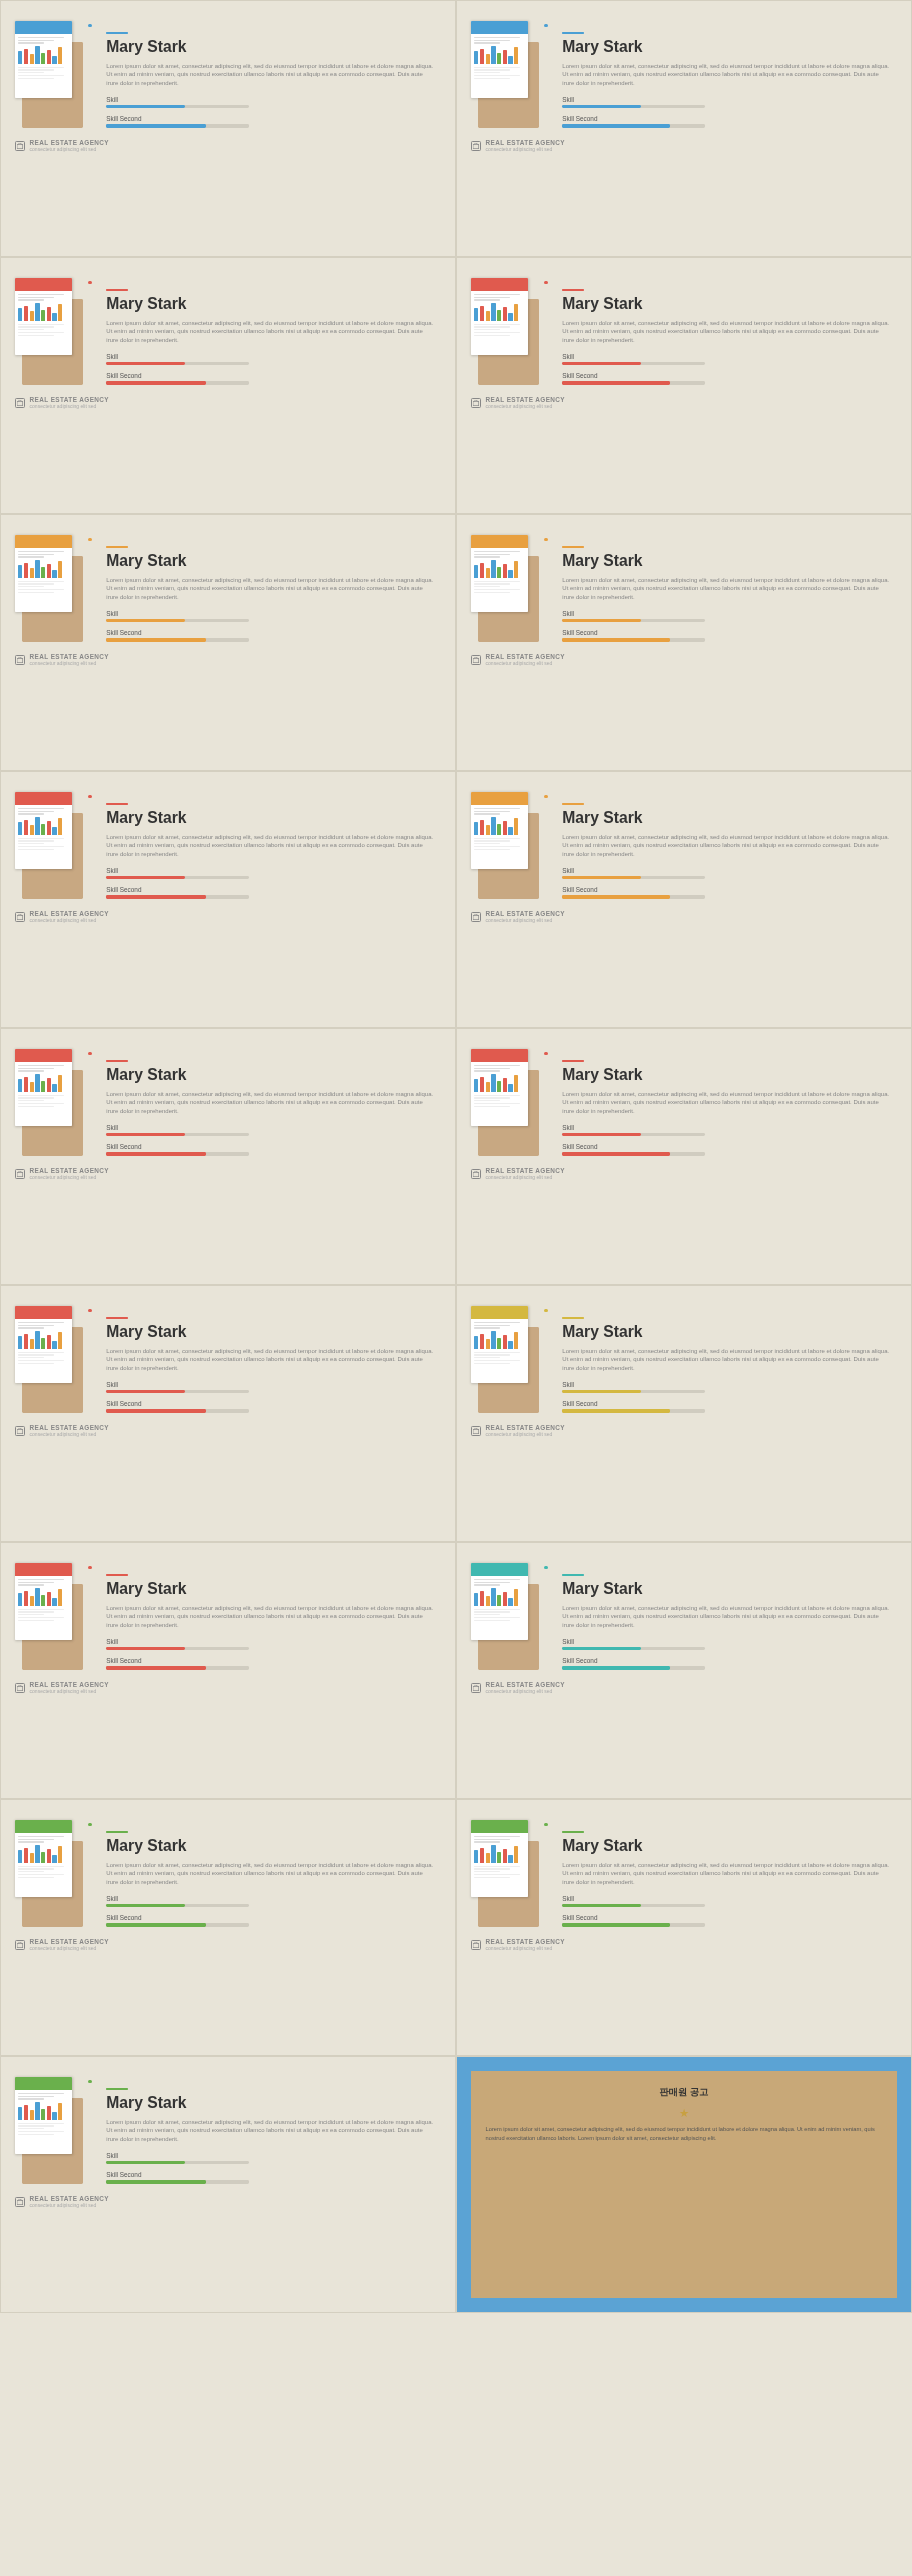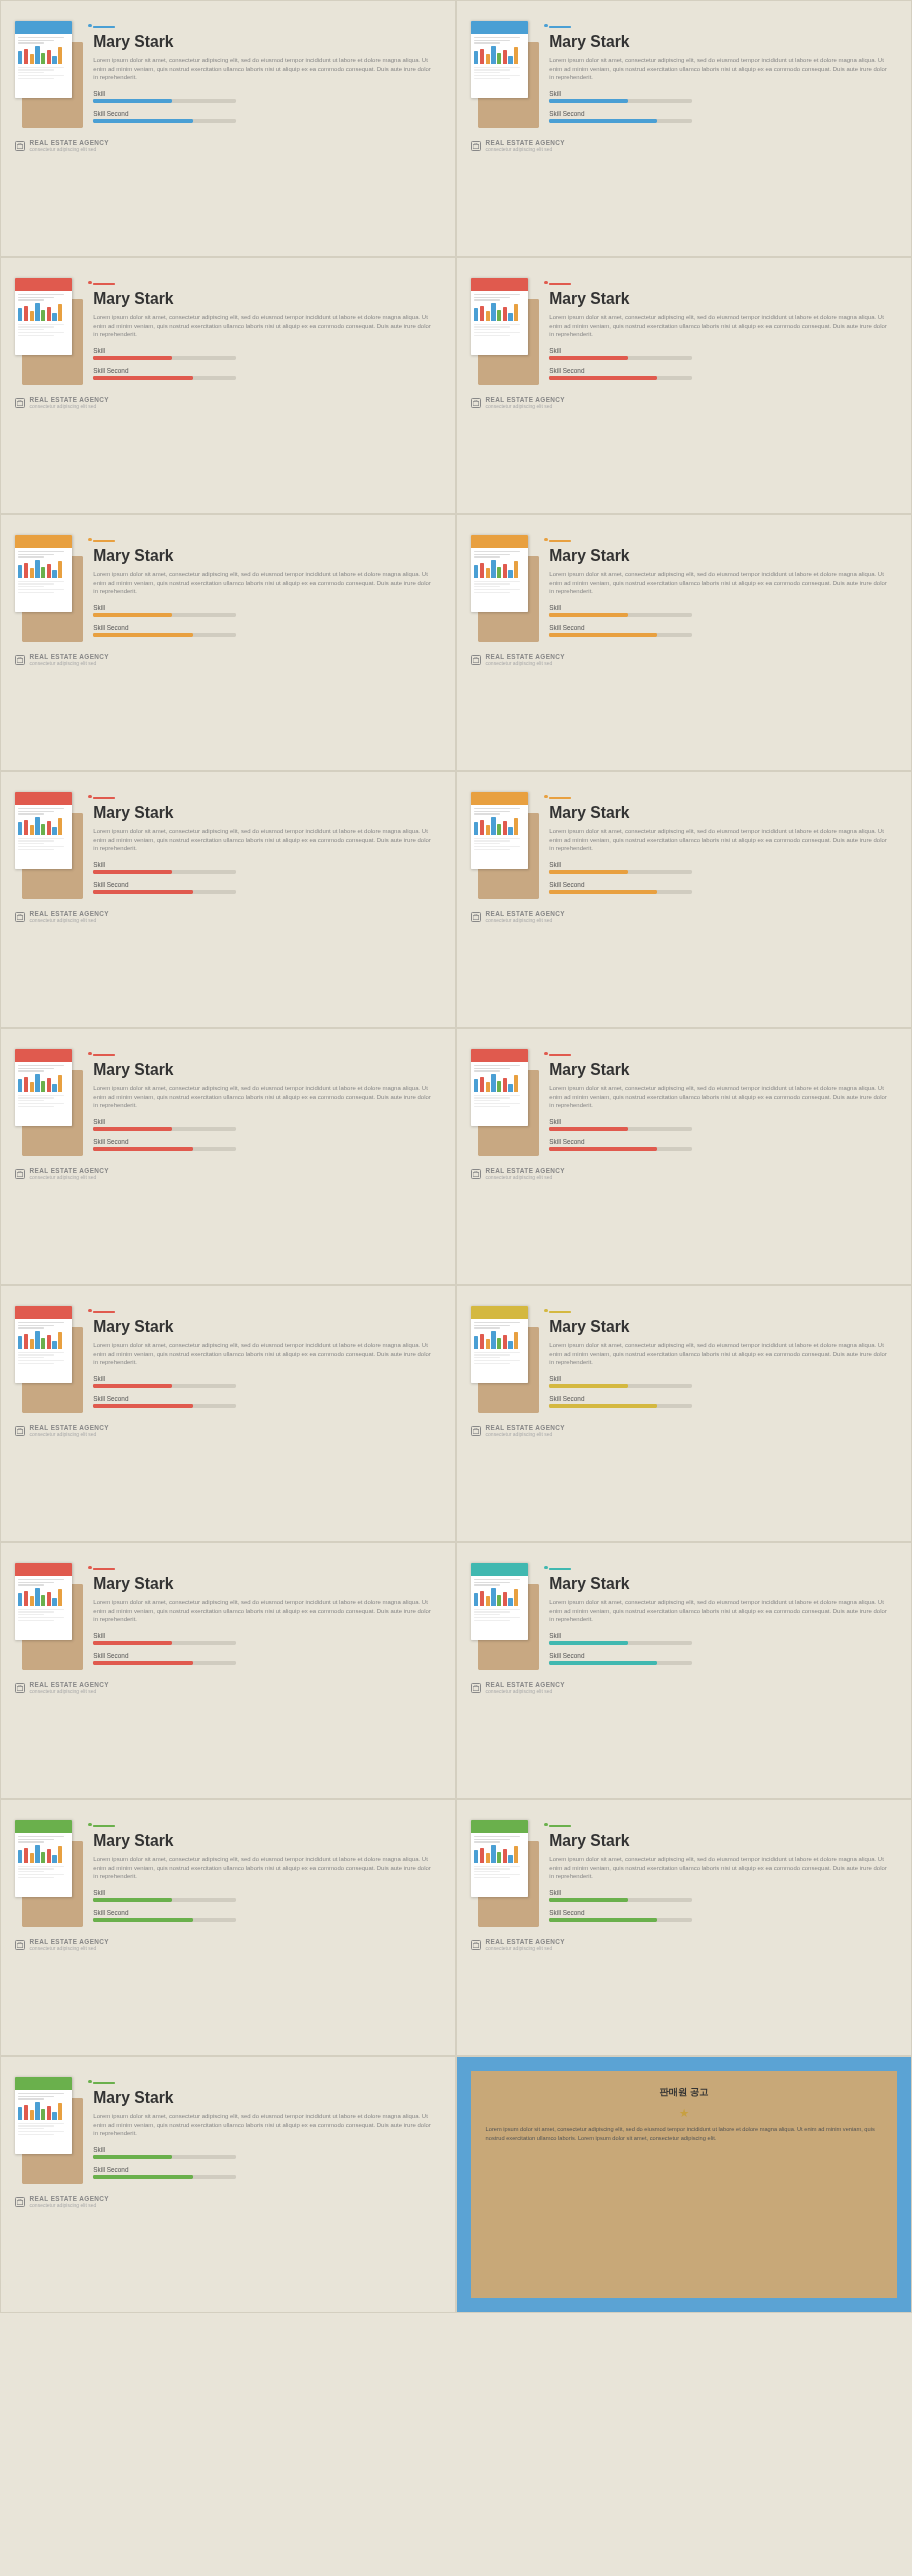--- a/index.html
+++ b/index.html
@@ -19,21 +19,22 @@
       background: #e8e4d8;
       padding: 20px 21.4px 14.3px 14.3px;
       border: 0.7px solid #d4cfc0;
       position: relative;
       min-height: 257px;
     }
 
     .card-inner {
       display: flex;
       flex-direction: row;
-      align-items: center;
+      gap: 13px;
+      align-items: flex-end;
     }
 
     
     .resume-mockup {
       width: 78px;
       min-width: 78px;
       height: 107px;
       position: relative;
       flex-shrink: 0;
     }

